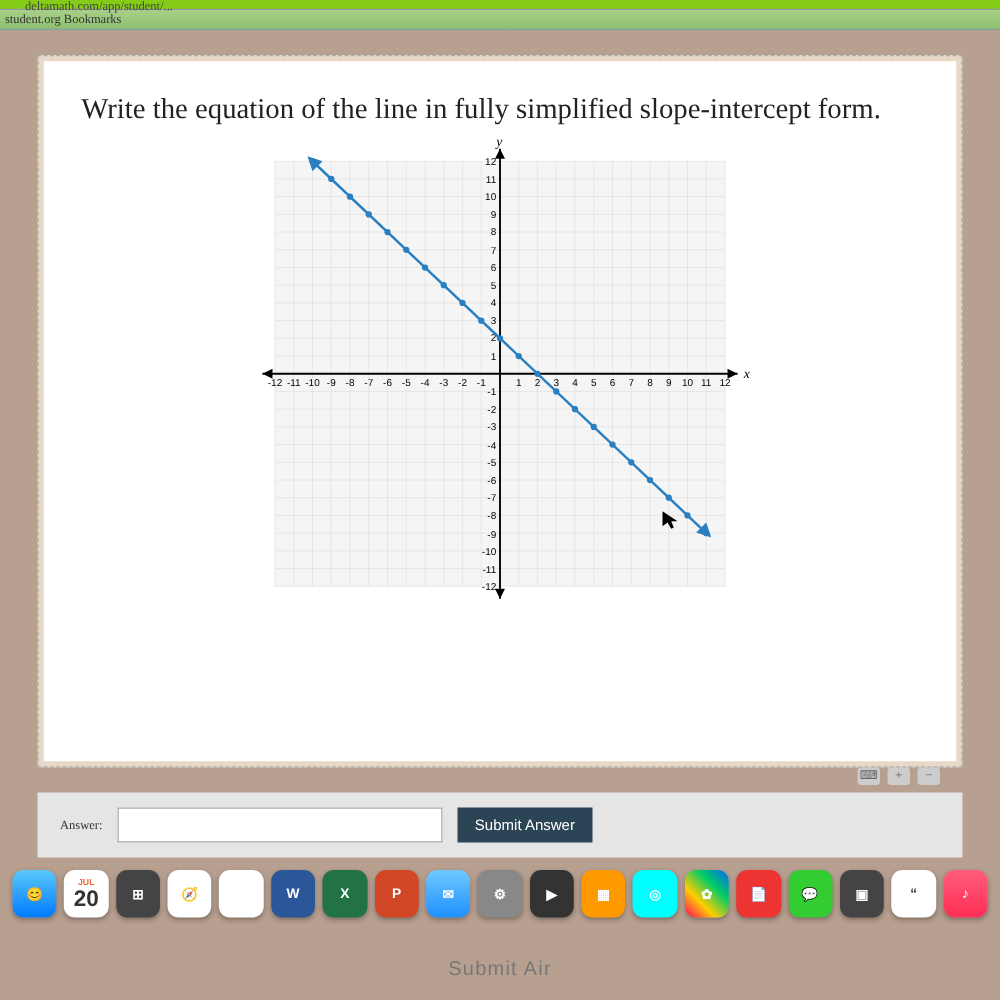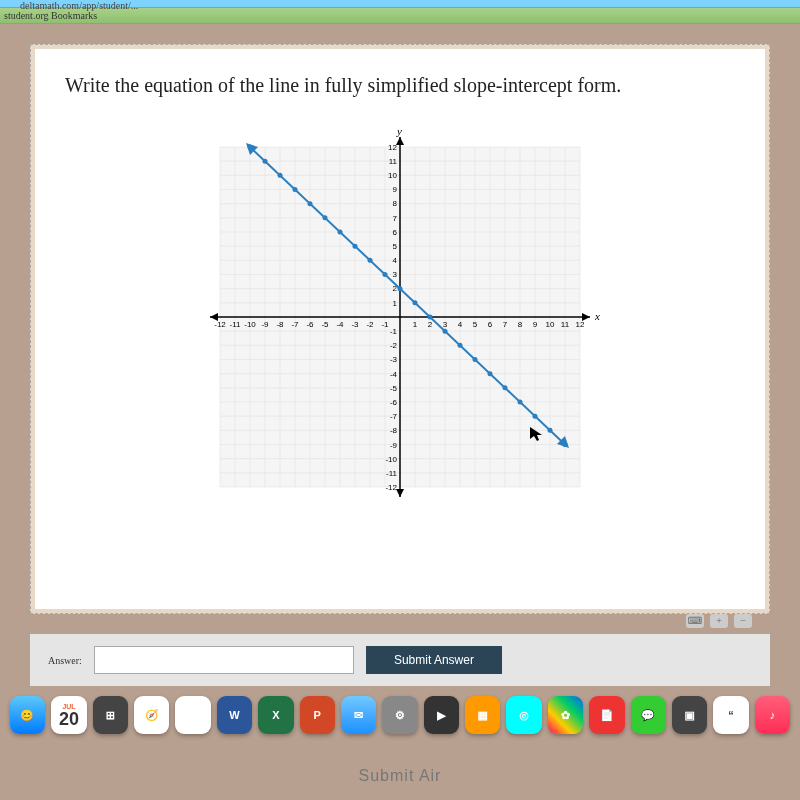--- a/index.html
+++ b/index.html
@@ -5,21 +5,21 @@
     * { margin: 0; padding: 0; box-sizing: border-box; }
     body {
       font-family: Georgia, 'Times New Roman', serif;
       background: #b8a090;
       width: 800px;
       height: 800px;
       overflow: hidden;
       position: relative;
     }
     .browser-bar {
-      background: #7dd3fc;
+      background: #84cc16;
       height: 8px;
       border-bottom: 1px solid #999;
       font-size: 10px;
       padding-left: 20px;
       color: #444;
     }
     .bookmark-bar {
       background: linear-gradient(#a8d088, #8fc070);
       height: 16px;
       font-size: 10px;
@@ -33,23 +33,23 @@
       padding: 4px;
       border: 1px dashed #aaa;
     }
     .content {
       background: #fff;
       padding: 25px 30px 20px 30px;
       min-height: 560px;
       position: relative;
     }
     .prompt {
-      font-size: 20px;
+      font-size: 23px;
       color: #222;
-      margin-bottom: 30px;
+      margin-bottom: 9px;
     }
     .chart-area {
       display: flex;
       justify-content: center;
     }
     svg.graph {
       background: #fff;
     }
     .grid-bg { fill: #f5f5f5; }
     .grid-line { stroke: #ddd; stroke-width: 0.5; }
@@ -81,21 +81,21 @@
       height: 28px;
       border: 1px solid #aaa;
       background: #fff;
       padding: 0 6px;
       font-size: 14px;
     }
     .submit-btn {
       background: #2b4456;
       color: #fff;
       border: none;
-      padding: 7px 28px;
+      padding: 7px 14px;
       font-size: 12px;
       cursor: pointer;
       font-family: Arial, sans-serif;
     }
     .tool-icons {
       position: absolute;
       right: 18px;
       top: -20px;
       display: flex;
       gap: 6px;

